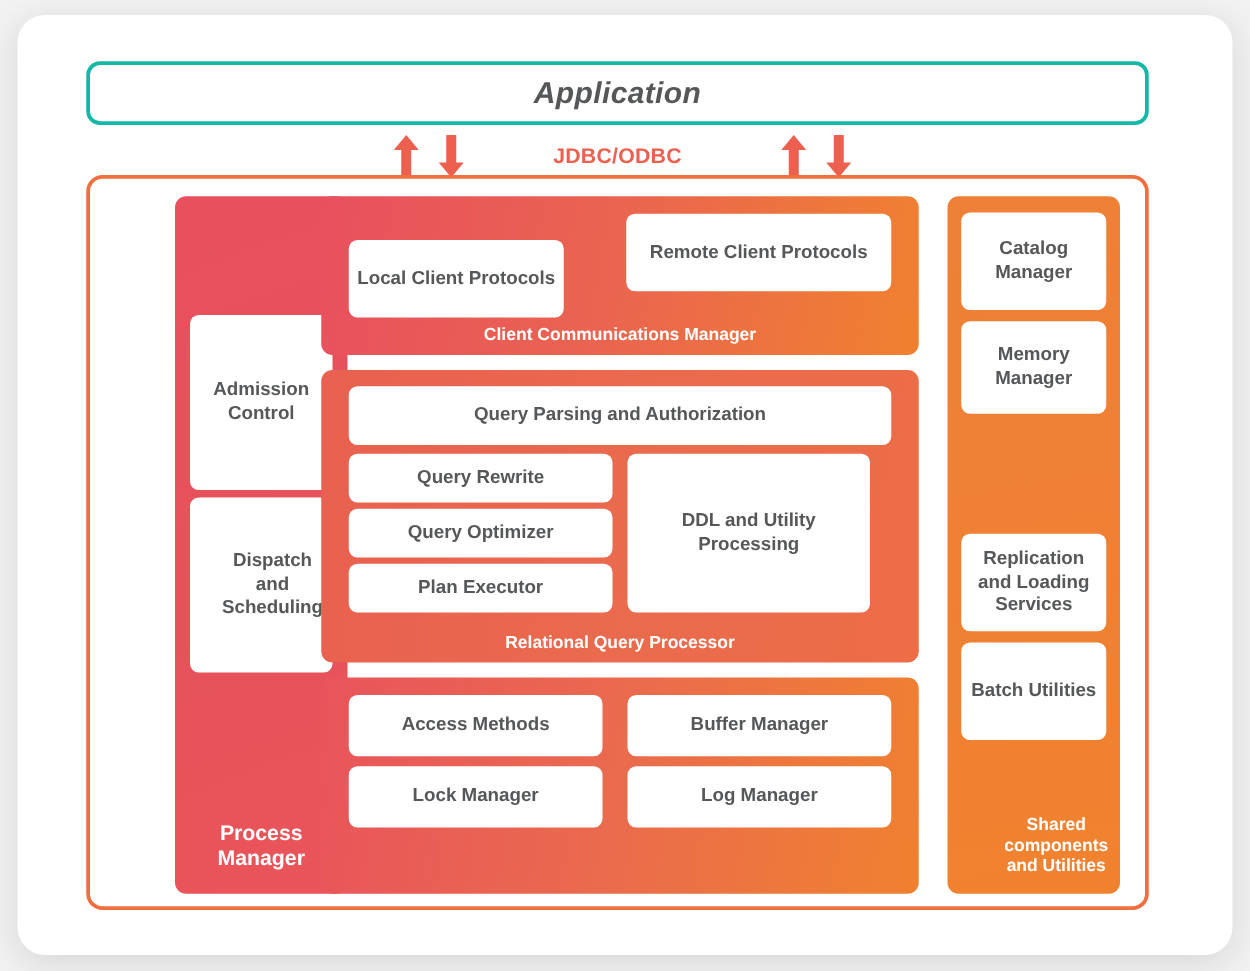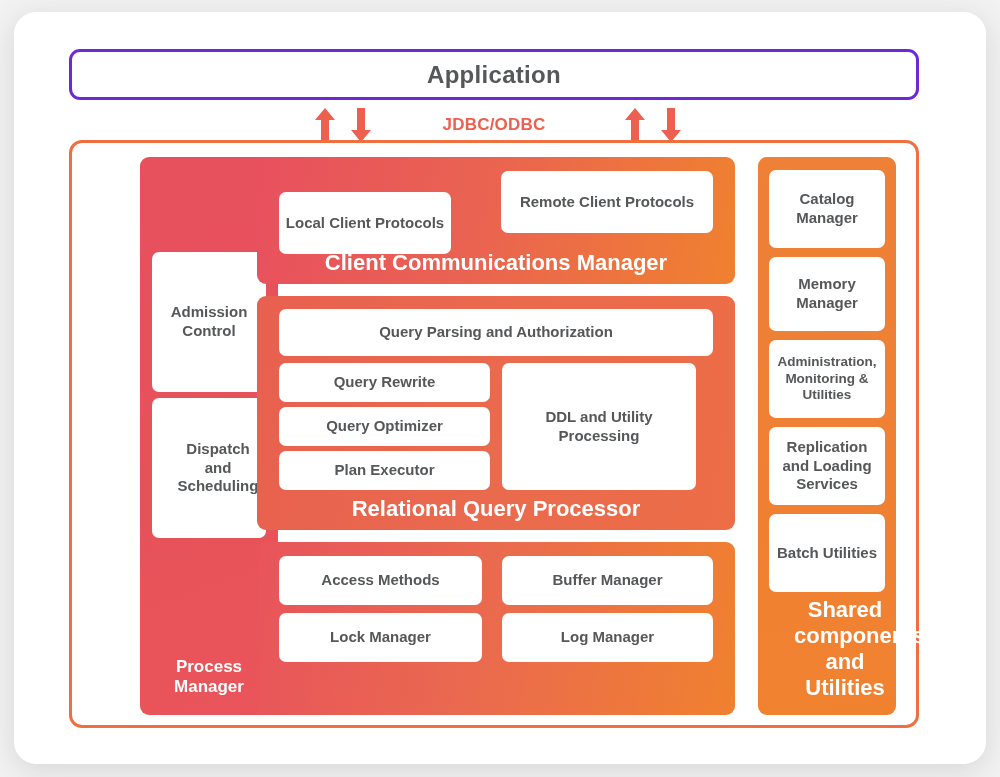--- a/index.html
+++ b/index.html
@@ -27,26 +27,27 @@
   }
 
   
   #app-bar {
     position: absolute;
     left: 55px;
     top: 37px;
     width: 850px;
     height: 51px;
     box-sizing: border-box;
-    border: 3px solid #6d28d9;
+    border: 3px solid #14b8a6;
     border-radius: 11px;
     background: #fff;
     display: flex;
     align-items: center;
     justify-content: center;
+    font-style: italic;
   }
   #app-bar .title {
     font-size: 24px;
     font-weight: bold;
     color: #555759;
     letter-spacing: .3px;
   }
 
   
   #connector {
@@ -102,21 +103,21 @@
     box-sizing: border-box;
   }
   .band-title {
     position: absolute;
     left: 0;
     right: 0;
     bottom: 8px;
     text-align: center;
     color: #ffffff;
     font-weight: bold;
-    font-size: 22px;
+    font-size: 14px;
     line-height: 1.18;
   }
 
   
   .card {
     position: absolute;
     background: #ffffff;
     border-radius: 7px;
     display: flex;
     align-items: center;
@@ -238,20 +239,19 @@
     <div id="tsm" class="band">
       <div id="card-access-methods" class="card">Access Methods</div>
       <div id="card-buffer-manager" class="card">Buffer Manager</div>
       <div id="card-lock-manager" class="card">Lock Manager</div>
       <div id="card-log-manager" class="card">Log Manager</div>
     </div>
 
     <div id="shared-components" class="band">
       <div id="card-catalog" class="card">Catalog Manager</div>
       <div id="card-memory" class="card">Memory Manager</div>
-      <div id="card-admin" class="card">Administration, Monitoring &amp; Utilities</div>
       <div id="card-batch" class="card">Batch Utilities</div>
       <div id="card-replication" class="card">Replication and Loading Services</div>
       <div class="band-title">Shared components and Utilities</div>
     </div>
 
   </div>
 </div>
 
 </body></html>

